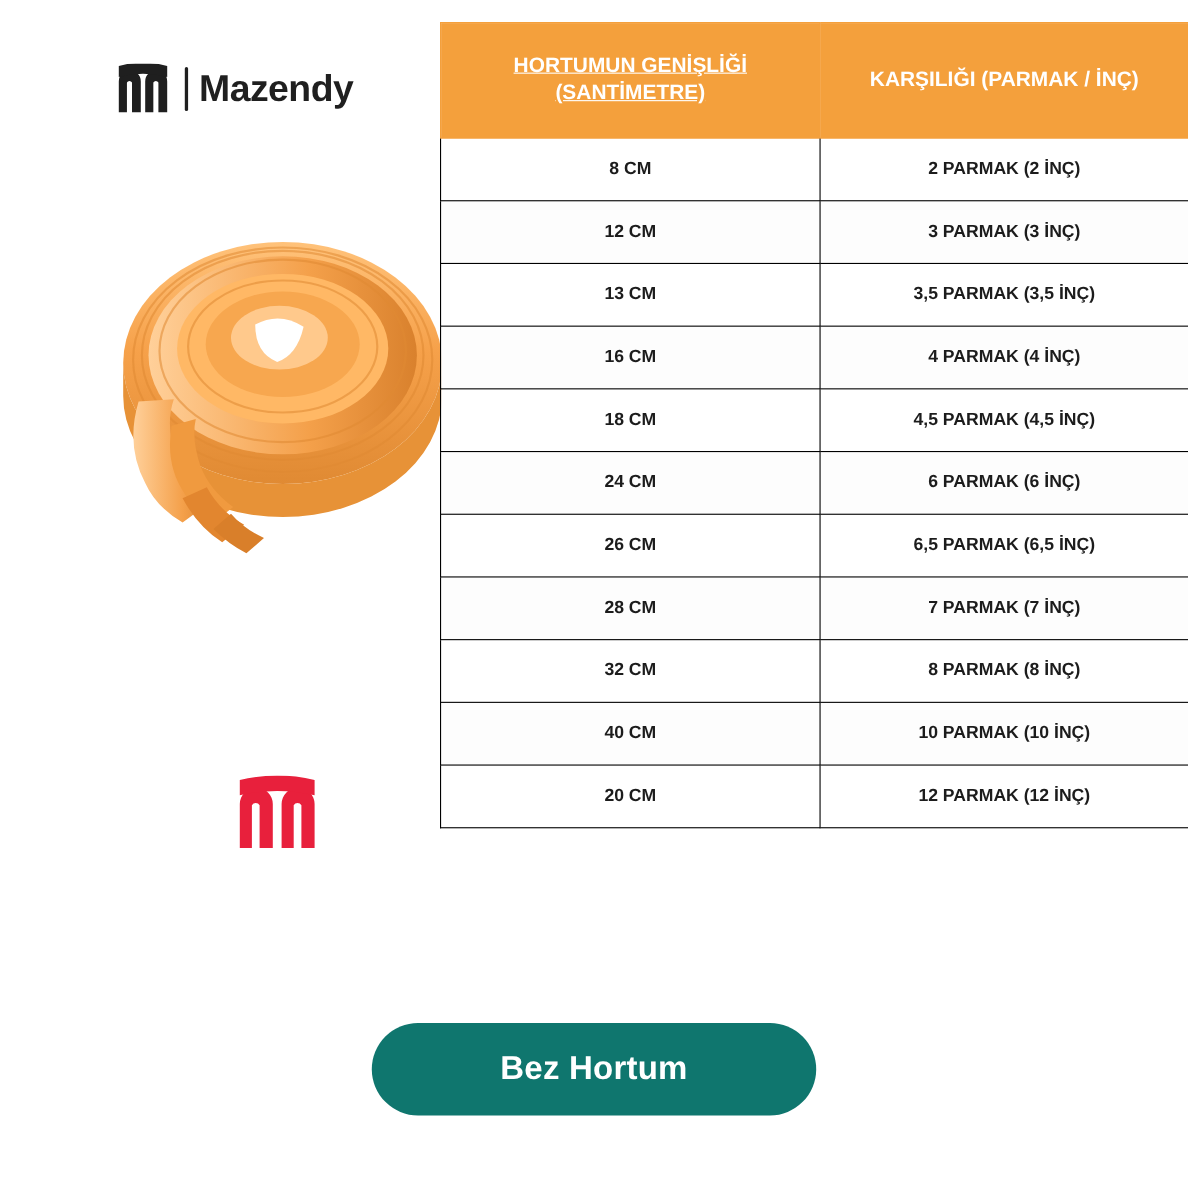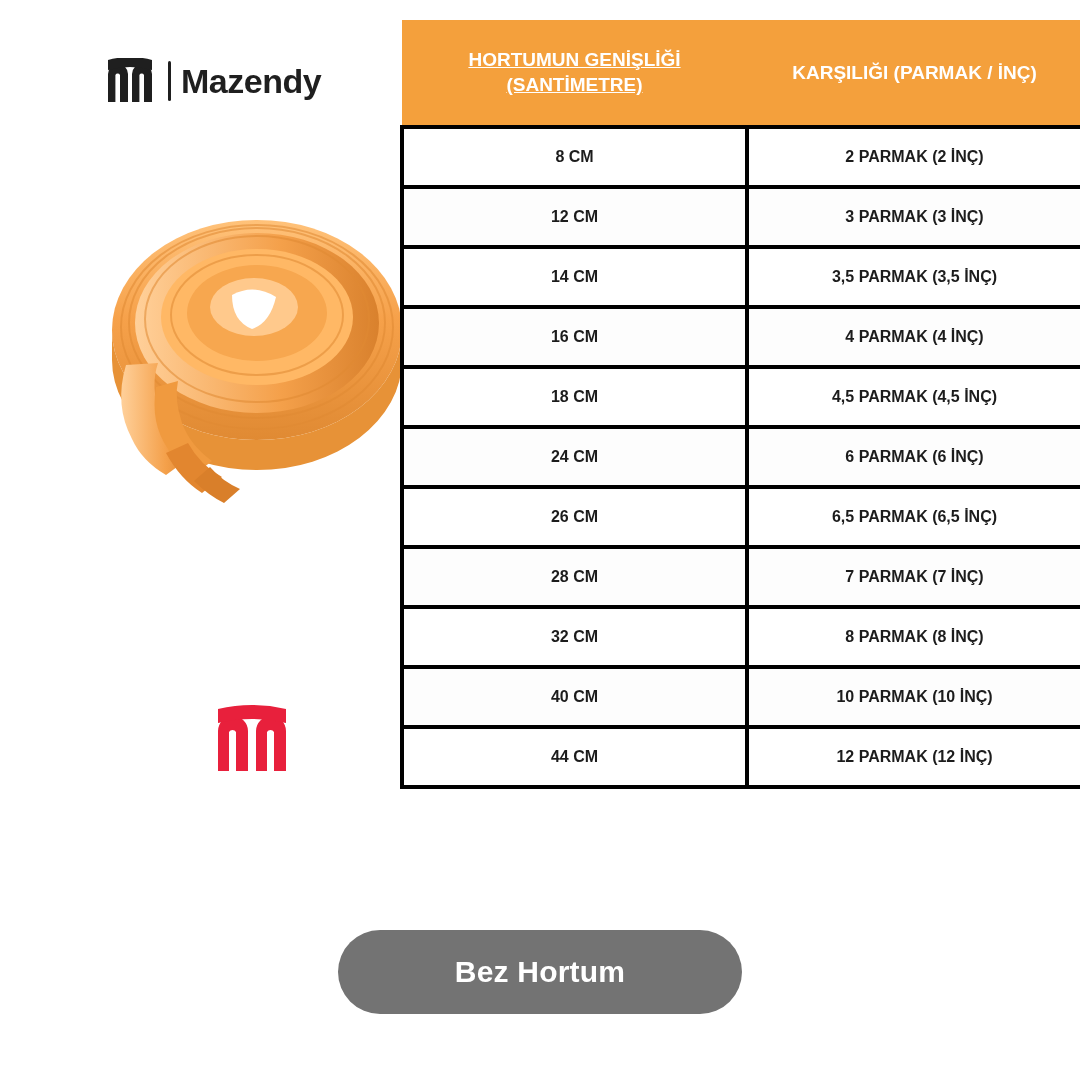--- a/index.html
+++ b/index.html
@@ -90,21 +90,21 @@
     line-height: 1.3;
     padding: 18px 12px;
     border: 1px solid #f4a03c;
     text-align: center;
     vertical-align: middle;
     height: 68px;
   }
   table.size-table th.col-left { width: 320px; text-decoration: underline; }
   table.size-table th.col-right { width: 310px; }
   table.size-table td {
-    border: 4px solid #000000;
+    border: 1px solid #000000;
     text-align: center;
     vertical-align: middle;
     font-size: 16px;
     font-weight: bold;
     color: #1c1c1c;
     height: 56px;
     padding: 0 8px;
     background: #ffffff;
   }
   table.size-table tr:nth-child(even) td {
@@ -112,21 +112,21 @@
   }
 
   
   .footer-pill {
     position: absolute;
     left: 50%;
     transform: translateX(-50%);
     top: 930px;
     width: 404px;
     height: 84px;
-    background: #737373;
+    background: #0f766e;
     border-radius: 42px;
     display: flex;
     align-items: center;
     justify-content: center;
     color: #ffffff;
     font-size: 30px;
     font-weight: bold;
     letter-spacing: 0.2px;
   }
 </style>
@@ -205,21 +205,21 @@
     <tbody>
       <tr>
         <td>8 CM</td>
         <td>2 PARMAK (2 İNÇ)</td>
       </tr>
       <tr>
         <td>12 CM</td>
         <td>3 PARMAK (3 İNÇ)</td>
       </tr>
       <tr>
-        <td>14 CM</td>
+        <td>13 CM</td>
         <td>3,5 PARMAK (3,5 İNÇ)</td>
       </tr>
       <tr>
         <td>16 CM</td>
         <td>4 PARMAK (4 İNÇ)</td>
       </tr>
       <tr>
         <td>18 CM</td>
         <td>4,5 PARMAK (4,5 İNÇ)</td>
       </tr>
@@ -237,20 +237,20 @@
       </tr>
       <tr>
         <td>32 CM</td>
         <td>8 PARMAK (8 İNÇ)</td>
       </tr>
       <tr>
         <td>40 CM</td>
         <td>10 PARMAK (10 İNÇ)</td>
       </tr>
       <tr>
-        <td>44 CM</td>
+        <td>20 CM</td>
         <td>12 PARMAK (12 İNÇ)</td>
       </tr>
     </tbody>
   </table>
 </div>
 
 <div class="footer-pill">Bez Hortum</div>
 
 </body></html>

